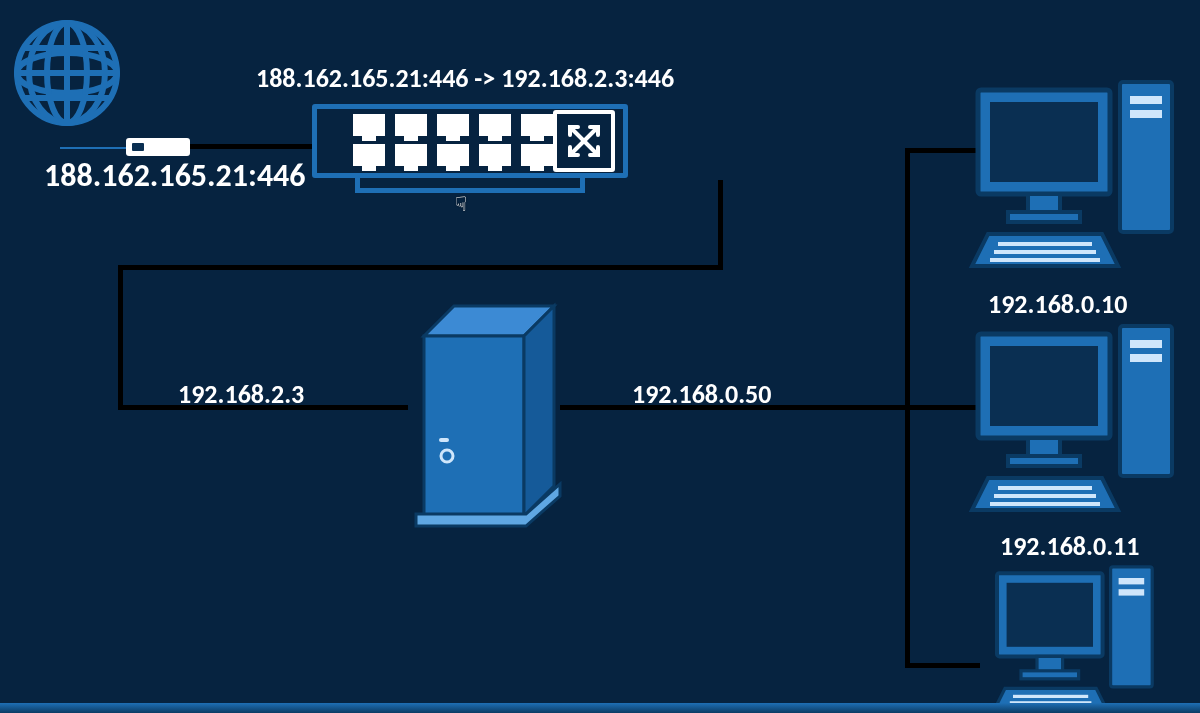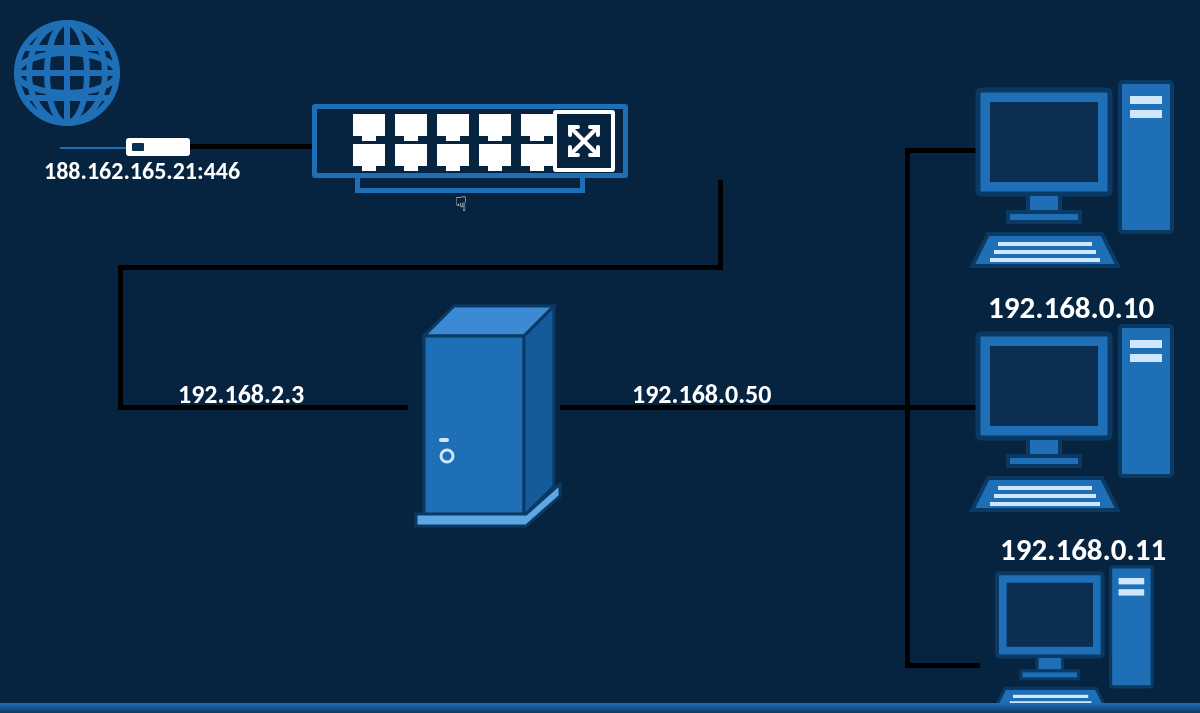--- a/index.html
+++ b/index.html
@@ -29,31 +29,32 @@
   .pc{position:absolute;width:210px;height:205px;}
   .pc svg{display:block;}
   
   .cursor{position:absolute;font-size:20px;color:#fff;text-shadow:0 0 2px #000;}
 </style>
 </head>
 <body>
 
 <div class="stage">
 
+  <div class="lbl" style="left:256px;top:62px;font-size:26px;">188.162.165.21:446 -&gt; 192.168.2.3:446</div>
 
-  <div class="lbl" style="left:44px;top:156px;font-size:24px;">188.162.165.21:446</div>
+  <div class="lbl" style="left:44px;top:156px;font-size:32px;">188.162.165.21:446</div>
 
   <div class="lbl" style="left:178px;top:378px;font-size:26px;">192.168.2.3</div>
 
   <div class="lbl" style="left:632px;top:378px;font-size:26px;text-align:right;">192.168.0.50</div>
 
 
-  <div class="lbl" style="left:988px;top:288px;font-size:31px;">192.168.0.10</div>
+  <div class="lbl" style="left:988px;top:288px;font-size:26px;">192.168.0.10</div>
 
-  <div class="lbl" style="left:1000px;top:530px;font-size:31px;">192.168.0.11</div>
+  <div class="lbl" style="left:1000px;top:530px;font-size:26px;">192.168.0.11</div>
 
   <div class="modem-thinline" style="left:60px;top:147px;width:68px;"></div>
 
   <div class="line" style="left:190px;top:144px;width:124px;height:5px;"></div>
 
   <div class="line" style="left:718px;top:180px;width:5px;height:90px;"></div>
   <div class="line" style="left:118px;top:265px;width:605px;height:5px;"></div>
   <div class="line" style="left:118px;top:265px;width:5px;height:145px;"></div>
   <div class="line" style="left:118px;top:405px;width:290px;height:5px;"></div>
 

